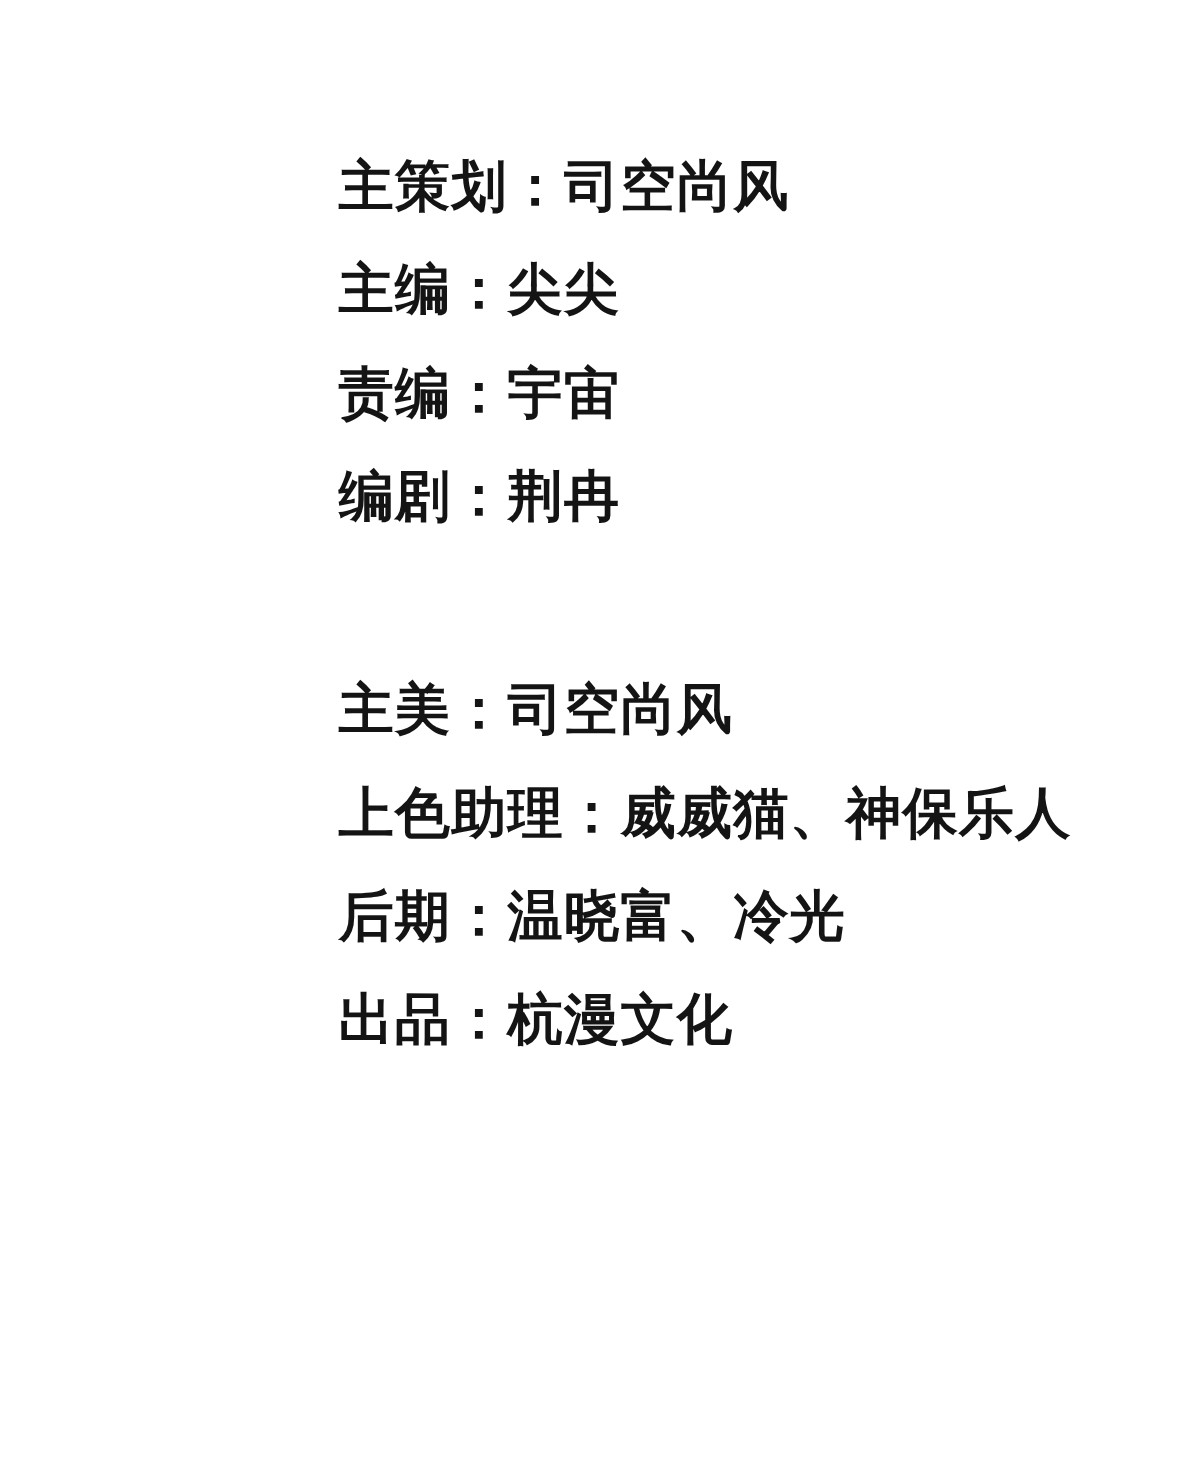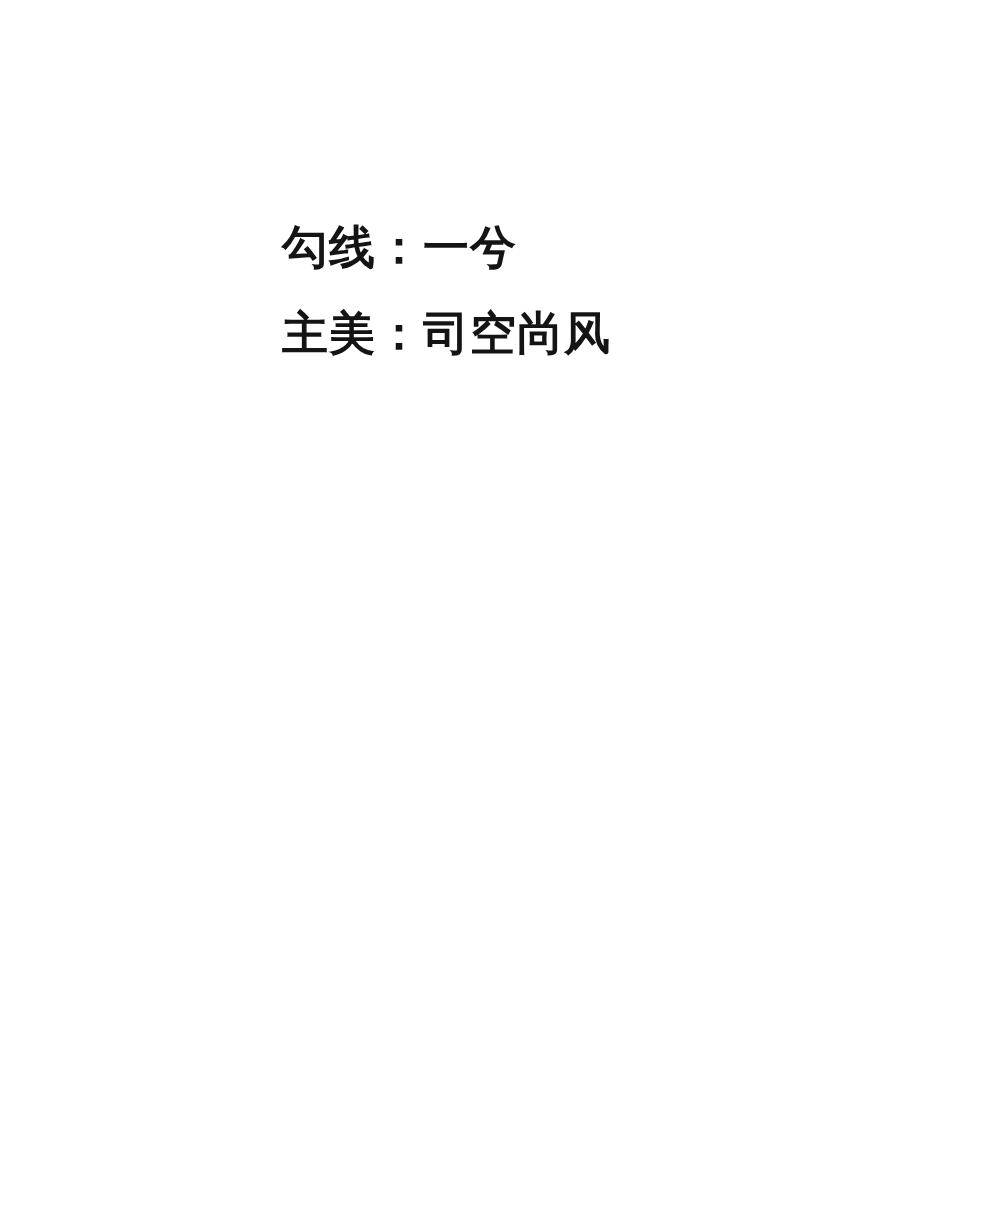--- a/index.html
+++ b/index.html
@@ -35,21 +35,29 @@
   }
   .group-gap {
     height: 92px;
   }
 </style>
 </head>
 <body>
 
 <div class="credits-page">
 
+  <div class="credits-block">
+    <div class="credit-line">主策划：司空尚风</div>
+    <div class="credit-line">主编：尖尖</div>
+    <div class="credit-line">责编：宇宙</div>
+    <div class="credit-line">编剧：荆冉</div>
+  </div>
 
   <div class="group-gap"></div>
 
   <div class="credits-block">
-    <div class="credit-line">勾线：一兮</div>
     <div class="credit-line">主美：司空尚风</div>
+    <div class="credit-line">上色助理：威威猫、神保乐人</div>
+    <div class="credit-line">后期：温晓富、冷光</div>
+    <div class="credit-line">出品：杭漫文化</div>
   </div>
 
 </div>
 
 </body></html>

